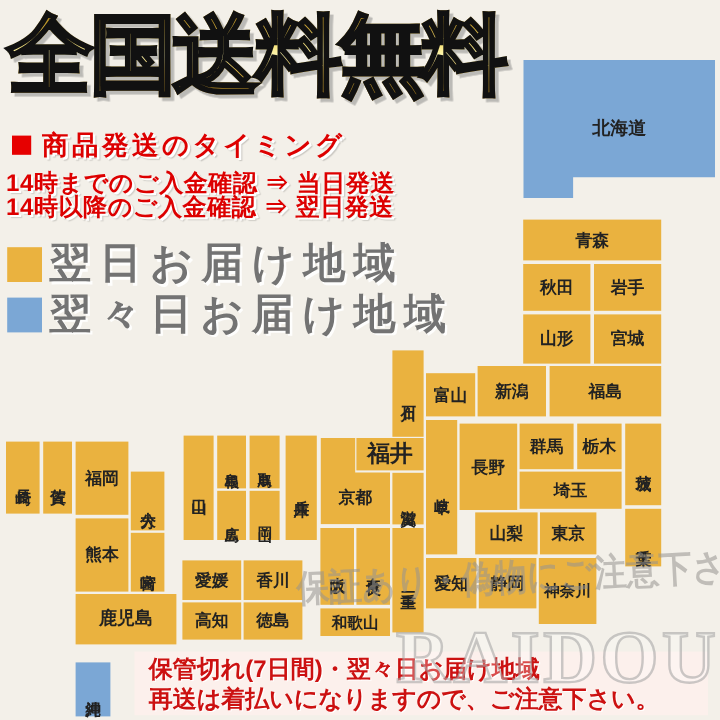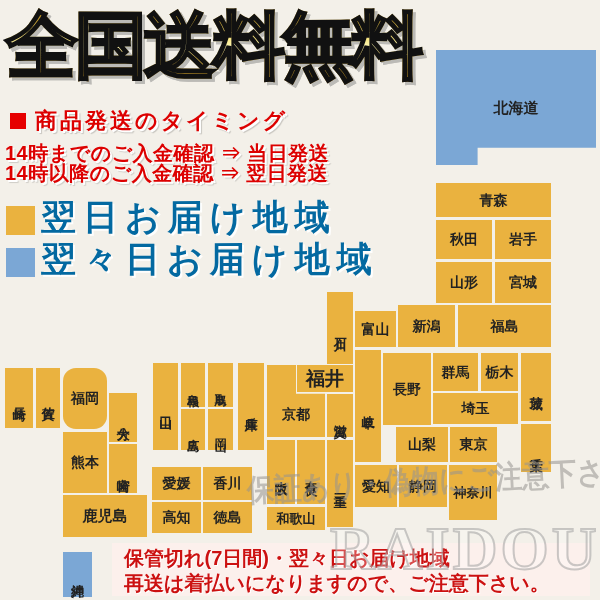--- a/index.html
+++ b/index.html
@@ -33,21 +33,21 @@
     text-shadow:2px 2px 0 #fff,3px 3px 1px rgba(0,0,0,.15);
   }
   .pay-line.l1{top:143px;}
   .pay-line.l2{top:163px;}
   
   .legend-row{left:6px;display:flex;align-items:center;gap:6px;}
   .legend-row.r1{top:202px;}
   .legend-row.r2{top:244px;}
   .legend-swatch{width:29px;height:29px;flex:0 0 auto;}
   .legend-label{
-    font-family:Liberation Mono, monospace;font-weight:bold;color:#0369a1;
+    font-family:Liberation Serif, serif;font-weight:bold;color:#737373;
     font-size:35px;line-height:36px;letter-spacing:7px;white-space:nowrap;
     text-shadow:2px 2px 0 rgba(255,255,255,.9);
   }
   
   .map{left:0;top:0;width:600px;height:600px;z-index:1;}
   .region{
     position:absolute;display:flex;align-items:center;justify-content:center;
     color:#222;font-weight:bold;text-align:center;line-height:1.05;
   }
   .region.v span{writing-mode:vertical-rl;text-orientation:upright;letter-spacing:1px;}
@@ -211,21 +211,21 @@
     </div>
     <div class="region h" style="left: 203px; top: 502px; width: 49px; height: 31px; background: rgb(234, 178, 63); font-size: 14px;">
       <span>徳島</span>
     </div>
     <div class="region v" style="left: 5px; top: 368px; width: 28px; height: 60px; background: rgb(234, 178, 63); font-size: 13px;">
       <span>長崎</span>
     </div>
     <div class="region v" style="left: 36px; top: 368px; width: 24px; height: 60px; background: rgb(234, 178, 63); font-size: 13px;">
       <span>佐賀</span>
     </div>
-    <div class="region h" style="left: 63px; top: 368px; width: 44px; height: 61px; background: rgb(234, 178, 63); font-size: 14px; border-radius: 13px;">
+    <div class="region h" style="left: 63px; top: 368px; width: 44px; height: 61px; background: rgb(234, 178, 63); font-size: 14px;">
       <span>福岡</span>
     </div>
     <div class="region v" style="left: 109px; top: 393px; width: 28px; height: 49px; background: rgb(234, 178, 63); font-size: 13px;">
       <span>大分</span>
     </div>
     <div class="region h" style="left: 63px; top: 432px; width: 44px; height: 61px; background: rgb(234, 178, 63); font-size: 14px;">
       <span>熊本</span>
     </div>
     <div class="region v" style="left: 109px; top: 444px; width: 28px; height: 49px; background: rgb(234, 178, 63); font-size: 13px;">
       <span>宮崎</span>

